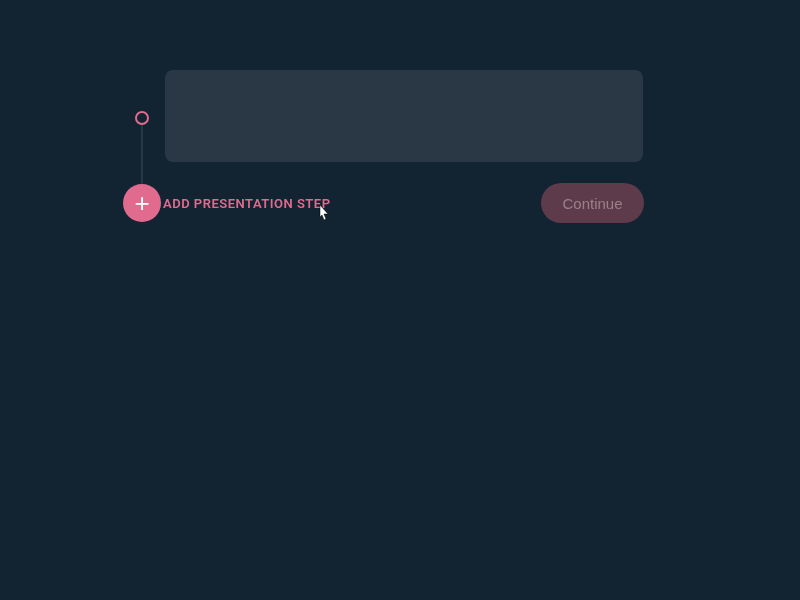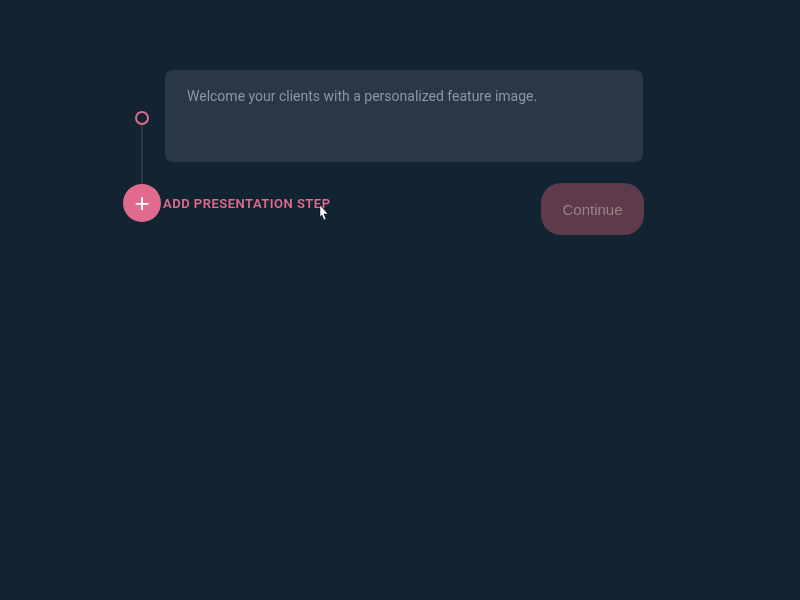--- a/index.html
+++ b/index.html
@@ -88,21 +88,21 @@
       font-size: 13px;
       font-weight: 600;
       letter-spacing: 0.5px;
       cursor: pointer;
     }
     .continue-button {
       position: absolute;
       left: 418px;
       top: 113px;
       width: 103px;
-      height: 52px;
+      height: 40px;
       background: #5d3b4a;
       border: none;
       border-radius: 20px;
       color: #9a8088;
       font-size: 15px;
       font-weight: 400;
       cursor: pointer;
     }
     .cursor {
       position: absolute;
@@ -115,21 +115,20 @@
   </style>
 </head>
 <body>
 
 <div class="container">
 
   <div class="step-indicator"></div>
   <div class="connector-line"></div>
 
   <div class="card">
-    <div class="card-description">Welcome your clients with a personalized feature image.</div>
   </div>
 
   <button class="add-button">
     <span class="add-button-plus">+</span>
   </button>
 
   <span class="add-label">ADD PRESENTATION STEP</span>
 
   <button class="continue-button">Continue</button>
 

